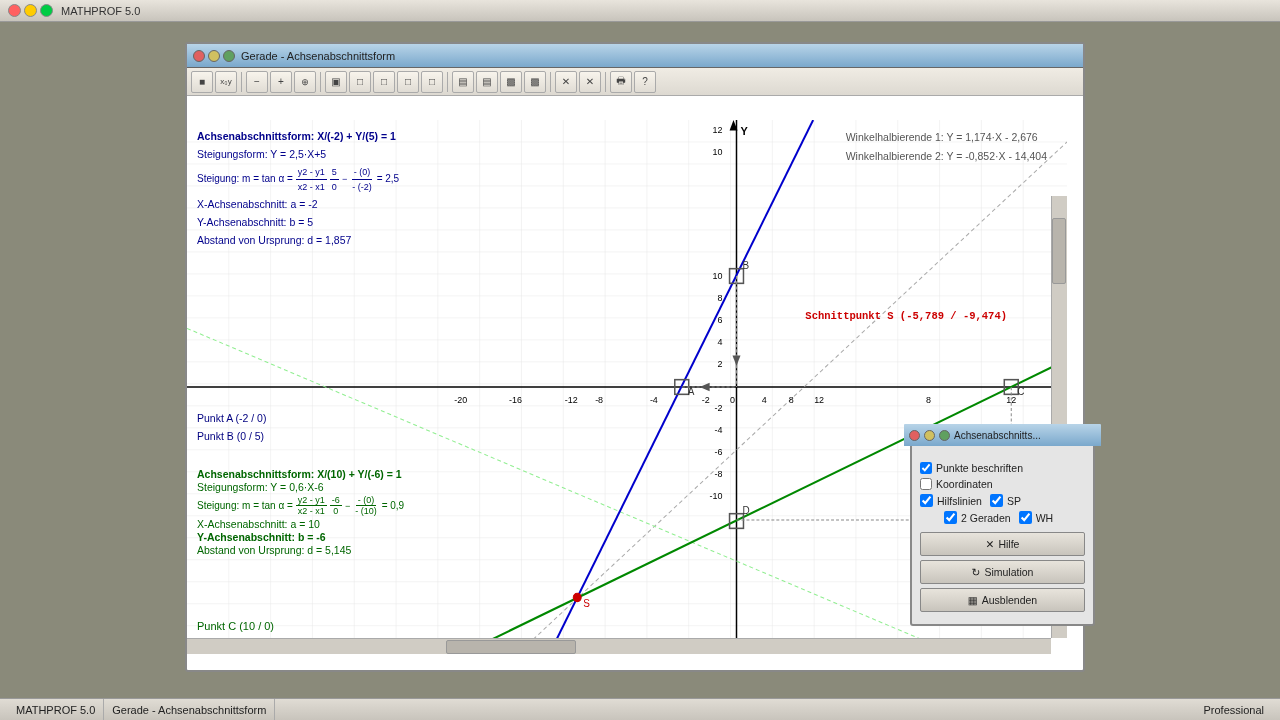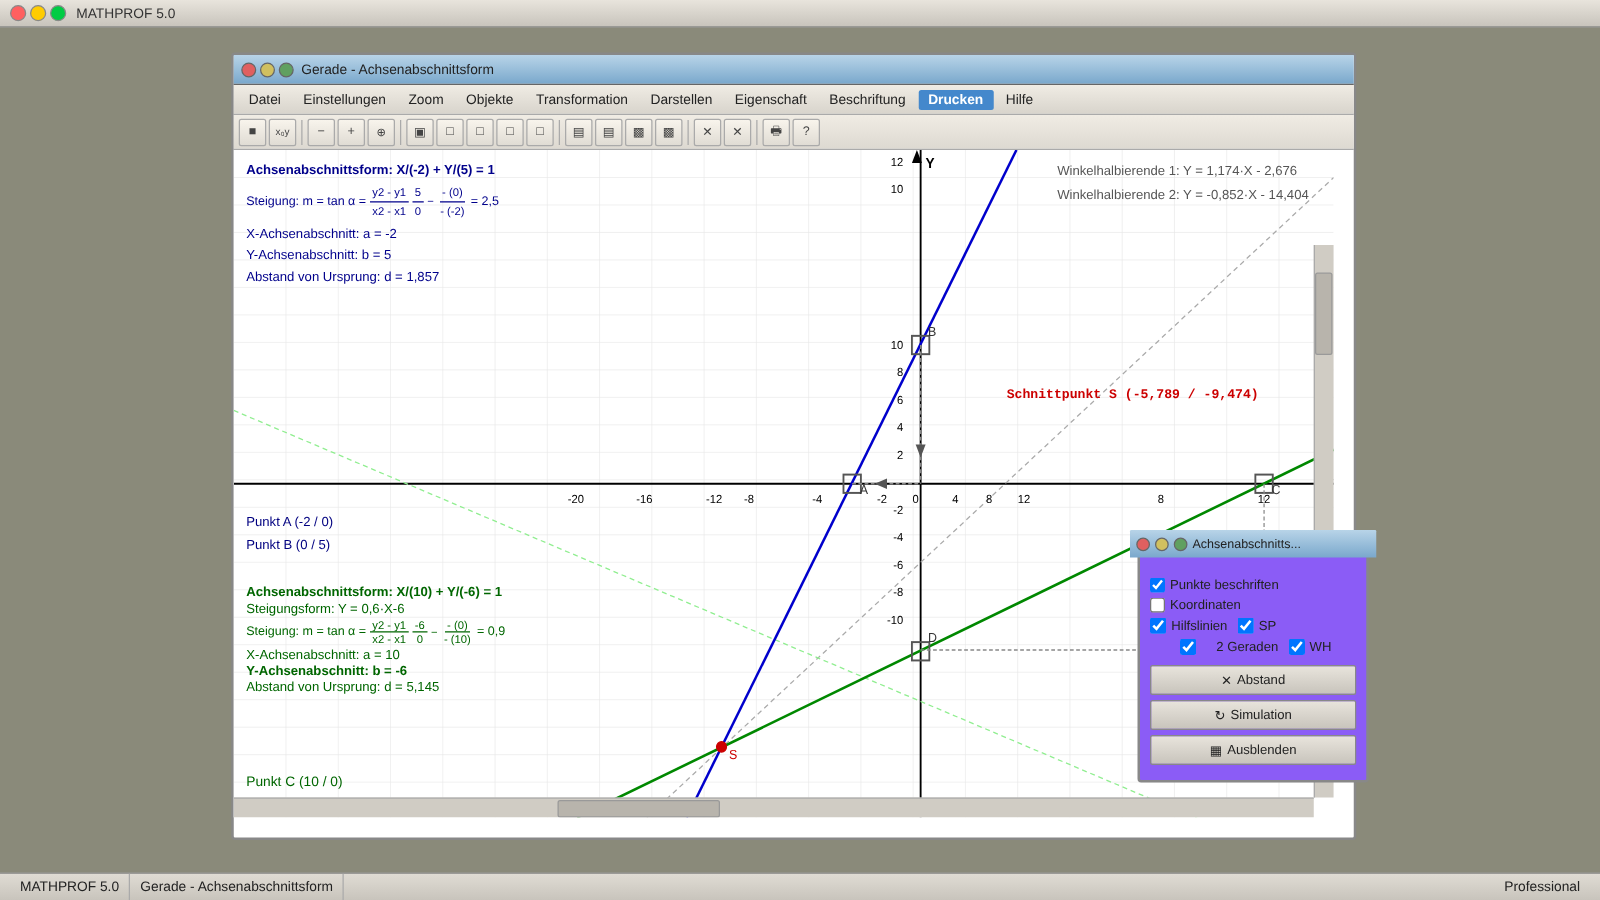--- a/index.html
+++ b/index.html
@@ -275,32 +275,20 @@
 
     <div class="window-title-bar">
       <div class="window-tb-buttons">
         <div class="window-tb-btn close"></div>
         <div class="window-tb-btn min"></div>
         <div class="window-tb-btn max"></div>
       </div>
       <span class="window-title-text">Gerade - Achsenabschnittsform</span>
     </div>
 
-    <div class="menu-bar">
-      <div class="menu-item">Datei</div>
-      <div class="menu-item">Einstellungen</div>
-      <div class="menu-item">Zoom</div>
-      <div class="menu-item">Objekte</div>
-      <div class="menu-item">Transformation</div>
-      <div class="menu-item">Darstellen</div>
-      <div class="menu-item">Eigenschaft</div>
-      <div class="menu-item">Beschriftung</div>
-      <div class="menu-item active">Drucken</div>
-      <div class="menu-item">Hilfe</div>
-    </div>
 
     <div class="toolbar">
       <div class="tool-btn">■</div>
       <div class="tool-btn" style="font-size:8px;">x₀y</div>
       <div class="tool-separator"></div>
       <div class="tool-btn">−</div>
       <div class="tool-btn">+</div>
       <div class="tool-btn" style="font-size:9px;">⊕</div>
       <div class="tool-separator"></div>
       <div class="tool-btn">▣</div>
@@ -444,20 +432,21 @@
         <text x="503" y="263" font-size="10" fill="#333">A</text>
         <text x="558" y="142" font-size="10" fill="#333">B</text>
         <text x="834" y="263" font-size="10" fill="#333">C</text>
         <text x="558" y="376" font-size="10" fill="#333">D</text>
 
         <text x="398" y="465" font-size="10" fill="#cc0000">S</text>
       </svg>
 
       <div class="info-panel" style="position:absolute;top:8px;left:10px;width:260px;">
         <div class="info-line" style="font-size:10.5px;color:#00008b;font-weight:bold;">Achsenabschnittsform: X/(-2) + Y/(5) = 1</div>
+        <div class="info-line" style="font-size:10.5px;color:#00008b;">Steigungsform: Y = 2,5·X+5</div>
         <div style="font-size:10px;color:#00008b;display:flex;align-items:center;gap:3px;margin:2px 0;">
           <span>Steigung: m = tan α =</span>
           <span style="display:inline-flex;flex-direction:column;align-items:center;">
             <span style="border-bottom:1px solid #00008b;padding:0 2px;font-size:9px;">y2 - y1</span>
             <span style="padding:0 2px;font-size:9px;">x2 - x1</span>
           </span>
           <span style="display:inline-flex;flex-direction:column;align-items:center;">
             <span style="border-bottom:1px solid #00008b;padding:0 2px;font-size:9px;">5</span>
             <span style="padding:0 2px;font-size:9px;">0</span>
           </span>
@@ -517,21 +506,21 @@
 
       <div class="scroll-h">
         <div class="scroll-thumb-h"></div>
       </div>
       <div class="scroll-v">
         <div class="scroll-thumb-v"></div>
       </div>
     </div>
   </div>
 
-  <div style="position:absolute;top:430px;left:910px;width:185px;background:#8b5cf6;border:2px solid #888;border-radius:3px;padding:0;">
+  <div style="position:absolute;top:430px;left:910px;width:185px;background:#e5e5e5;border:2px solid #888;border-radius:3px;padding:0;">
 
     <div class="side-panel-title-bar">
       <div class="side-panel-tb-btn close"></div>
       <div class="side-panel-tb-btn min"></div>
       <div class="side-panel-tb-btn max"></div>
       <span class="side-panel-title">Achsenabschnitts...</span>
     </div>
     <div style="padding:8px;">
 
       <div class="checkbox-row">
@@ -549,34 +538,34 @@
           <input type="checkbox" checked="" style="">
           <label>Hilfslinien</label>
         </div>
         <div style="display:flex;align-items:center;gap:4px;">
           <input type="checkbox" checked="" style="">
           <label>SP</label>
         </div>
       </div>
 
       <div class="checkbox-row-double">
-        <div style="display:flex;align-items:center;gap:16px;padding-left:24px;">
+        <div style="display:flex;align-items:center;gap:4px;padding-left:24px;">
           <input type="checkbox" checked="" style="">
           <label>2 Geraden</label>
         </div>
         <div style="display:flex;align-items:center;gap:4px;">
           <input type="checkbox" checked="" style="">
           <label>WH</label>
         </div>
       </div>
       <div style="height:4px;"></div>
 
       <div class="side-btn">
         <span>✕</span>
-        <span>Abstand</span>
+        <span>Hilfe</span>
       </div>
 
       <div class="side-btn">
         <span>↻</span>
         <span>Simulation</span>
       </div>
 
       <div class="side-btn">
         <span>▦</span>
         <span>Ausblenden</span>

